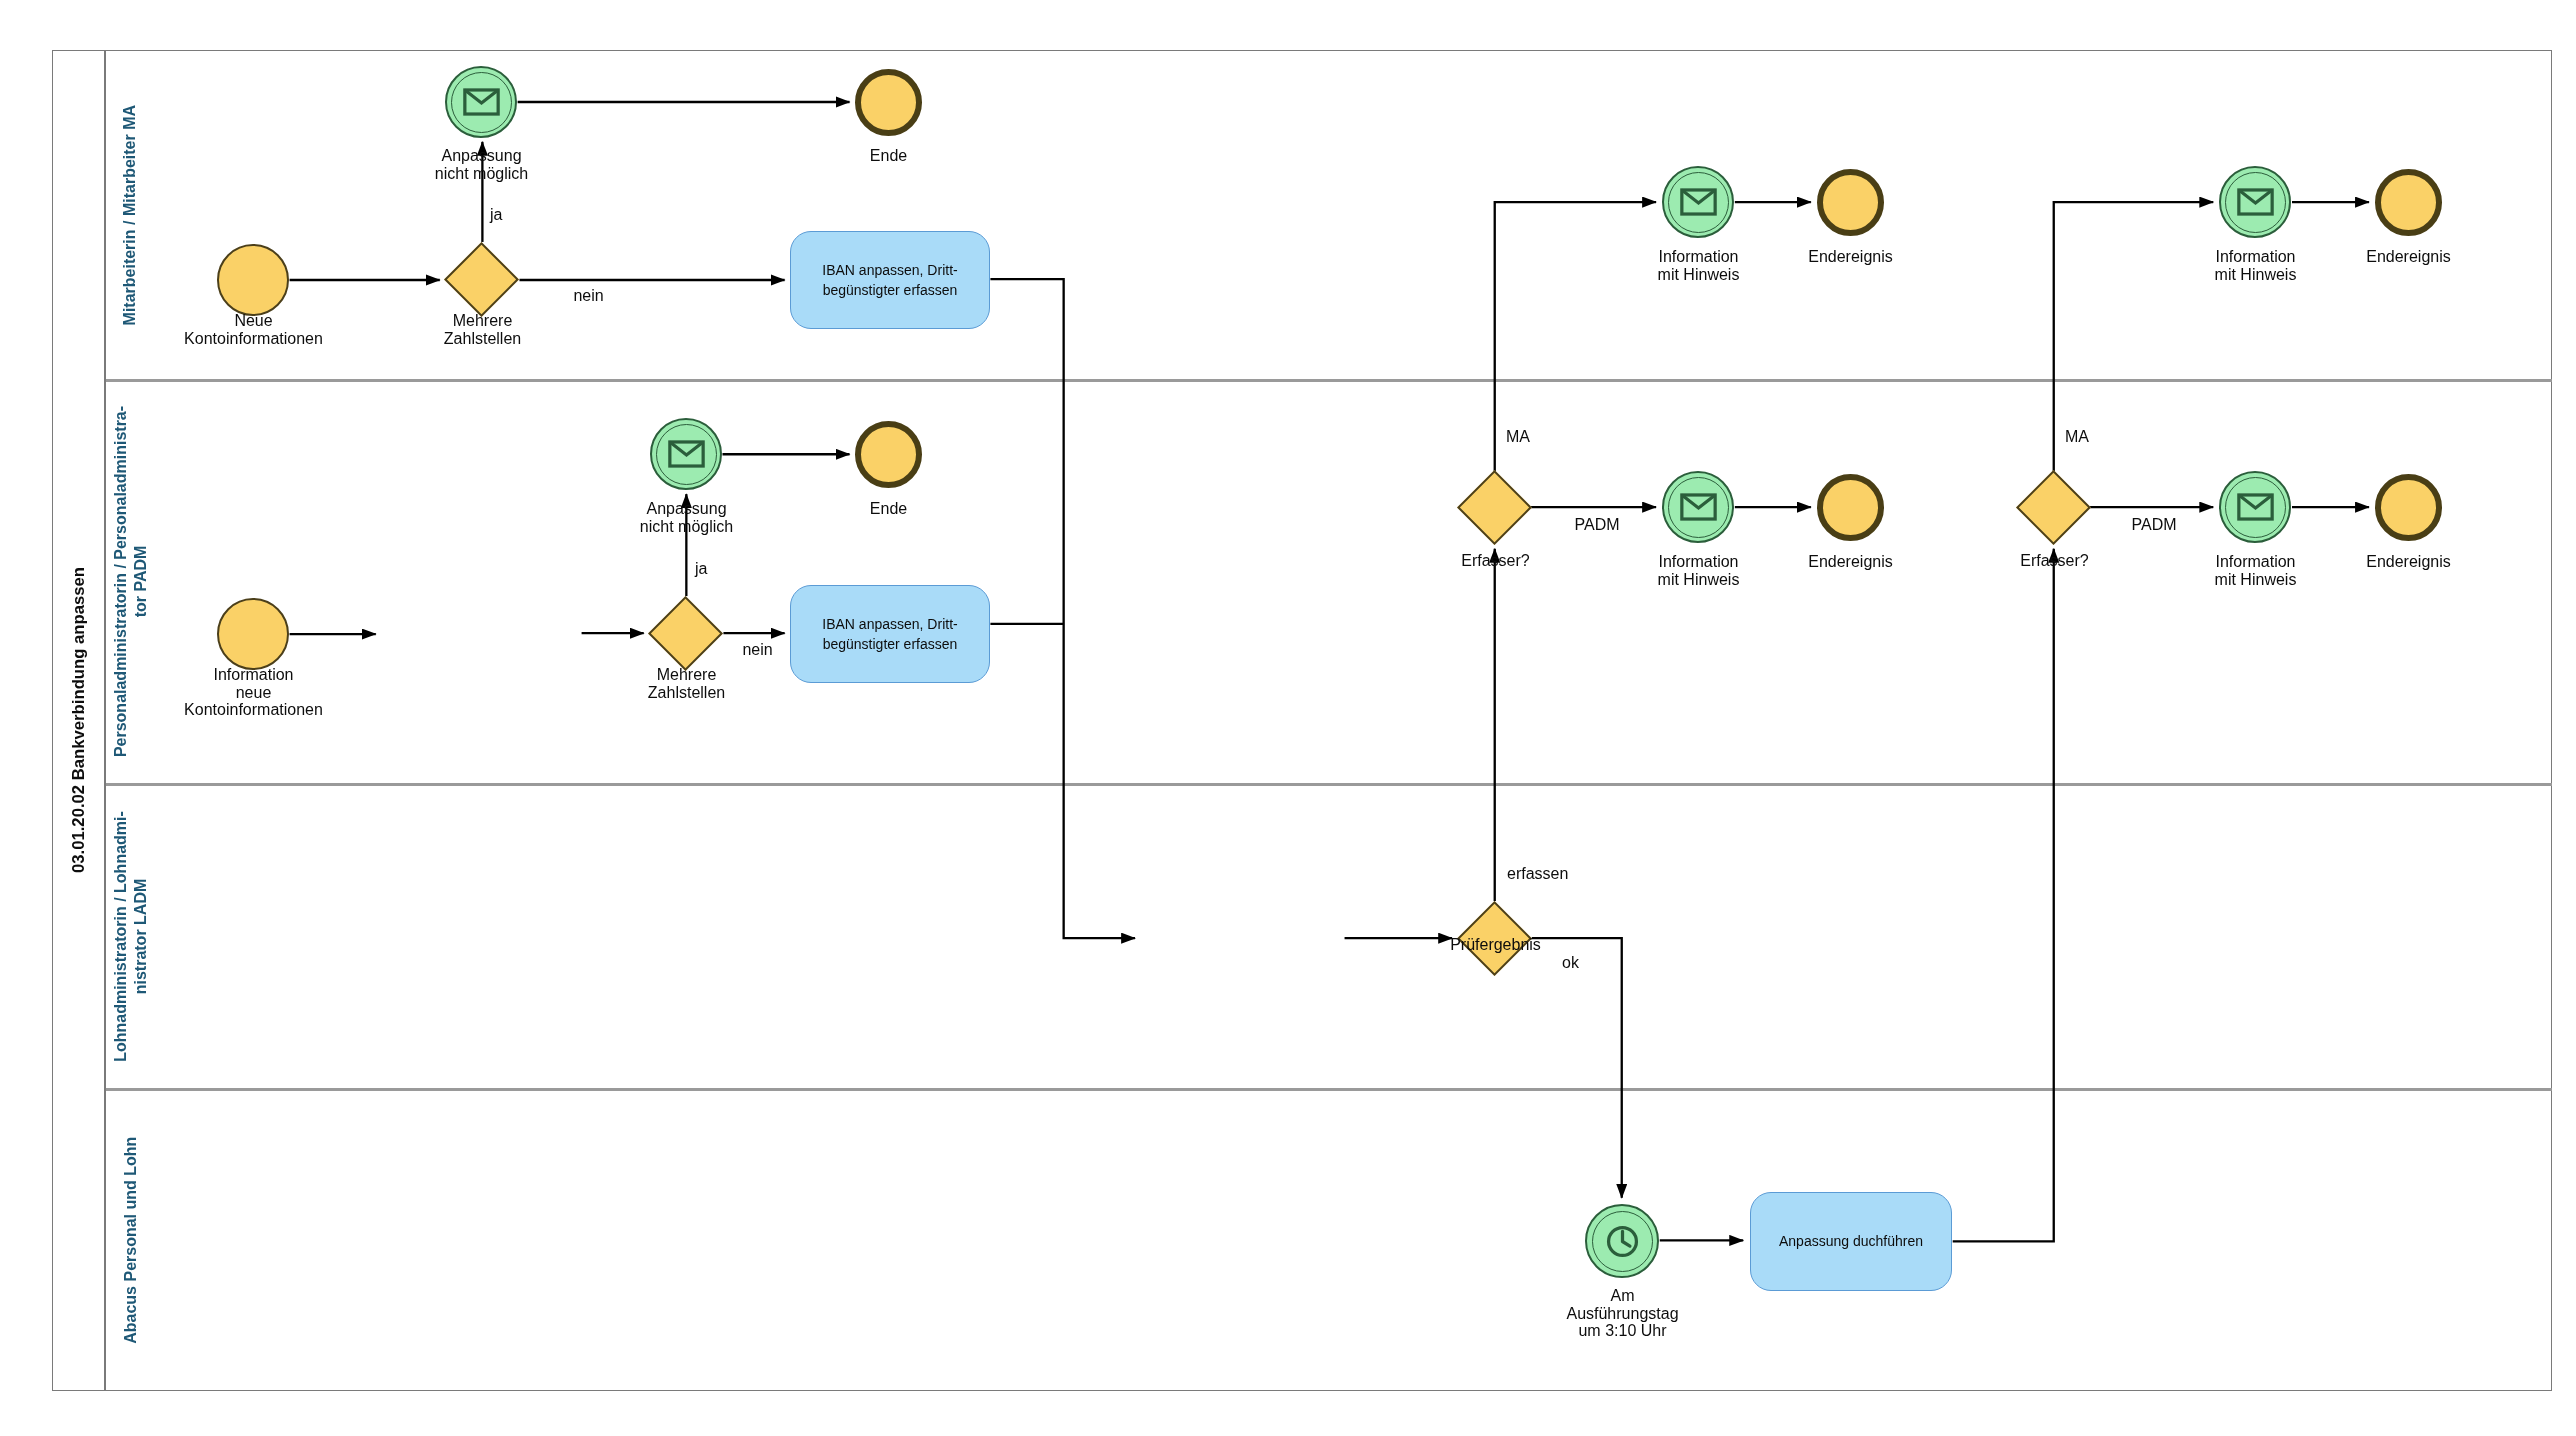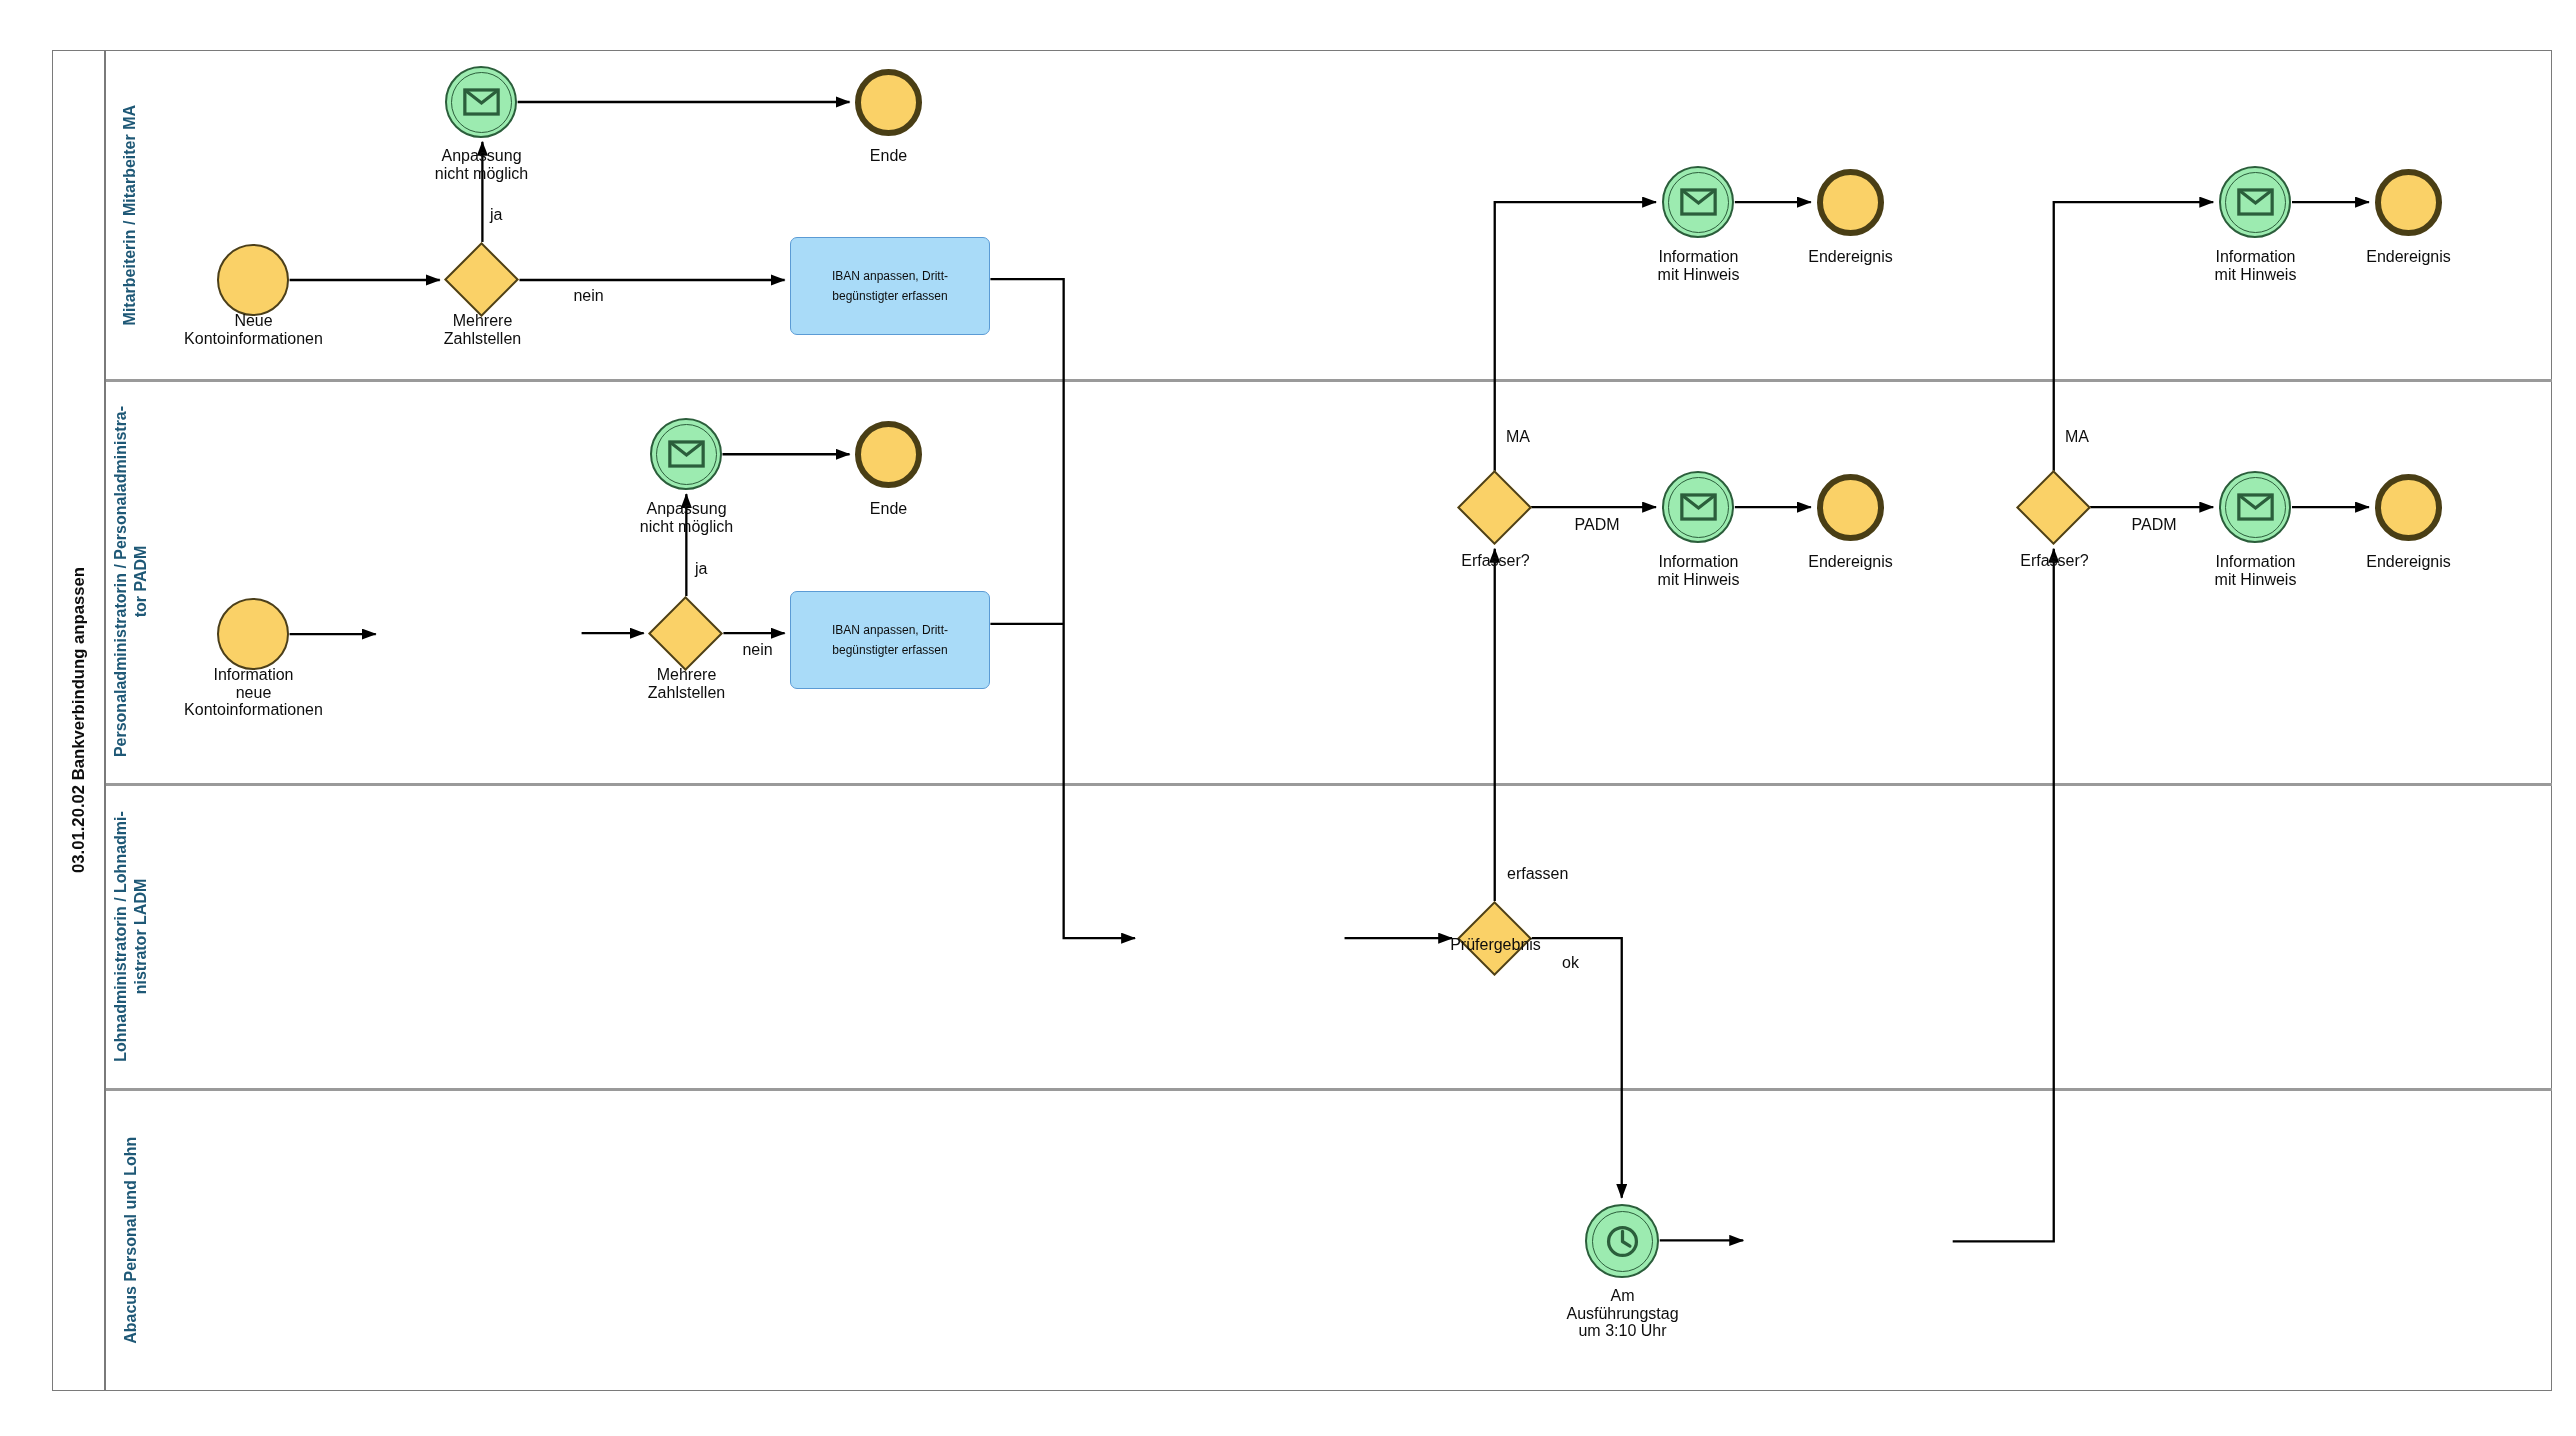--- a/index.html
+++ b/index.html
@@ -21,23 +21,23 @@
   
   .shape{position:absolute;box-sizing:border-box;}
   .event-start{width:72px;height:72px;border-radius:50%;background:#fad167;border:2.8px solid #4b3f1a;}
   .event-end{width:67px;height:67px;border-radius:50%;background:#fad167;border:6.5px solid #493e15;}
   .gateway{width:53px;height:53px;background:#fad167;border:2.8px solid #4b3f1a;transform:rotate(45deg);}
   .event-msg,.event-timer{width:72px;height:72px;border-radius:50%;background:#9cebb0;
       border:2.8px solid #2b5e3b;display:flex;align-items:center;justify-content:center;}
   .event-timer{width:74px;height:74px;}
   .ring{width:61px;height:61px;border-radius:50%;border:1.9px solid #2b5e3b;box-sizing:border-box;
         display:flex;align-items:center;justify-content:center;}
-  .task{background:#a9dbf8;border:1.9px solid #5b9bd5;border-radius:7px;
+  .task{background:#a9dbf8;border:1.9px solid #5b9bd5;border-radius:21px;
         display:flex;align-items:center;justify-content:center;text-align:center;
-        font-size:12px;line-height:20.4px;white-space:pre-line;color:#0d0d0d;margin-top:6px;}
+        font-size:14px;line-height:20.4px;white-space:pre-line;color:#0d0d0d;}
 
   
   .label{position:absolute;text-align:center;white-space:pre-line;
          font-size:16px;line-height:17.6px;color:#0d0d0d;}
   .flow-label{position:absolute;font-size:16px;line-height:17.6px;color:#0d0d0d;white-space:nowrap;}
 </style>
 </head>
 <body>
 
 <div class="canvas">
@@ -221,15 +221,16 @@
       <svg width="39" height="39" viewBox="0 0 42 42">
         <circle cx="21" cy="21" r="15" fill="none" stroke="#2b5e3b" stroke-width="3.5"></circle>
         <path d="M21 21 L21 10 M21 21 L29 26" fill="none" stroke="#2b5e3b" stroke-width="3.5" stroke-linecap="round"></path>
       </svg>
     </div>
   </div>
   <div class="label" style="left:1511px;top:1287px;width:223px">Am
 Ausführungstag
 um 3:10 Uhr</div>
 
+  <div class="shape task" style="left:1750px;top:1192px;width:202px;height:99px">Anpassung duchführen</div>
 
 </div>
 
 
 </body></html>

